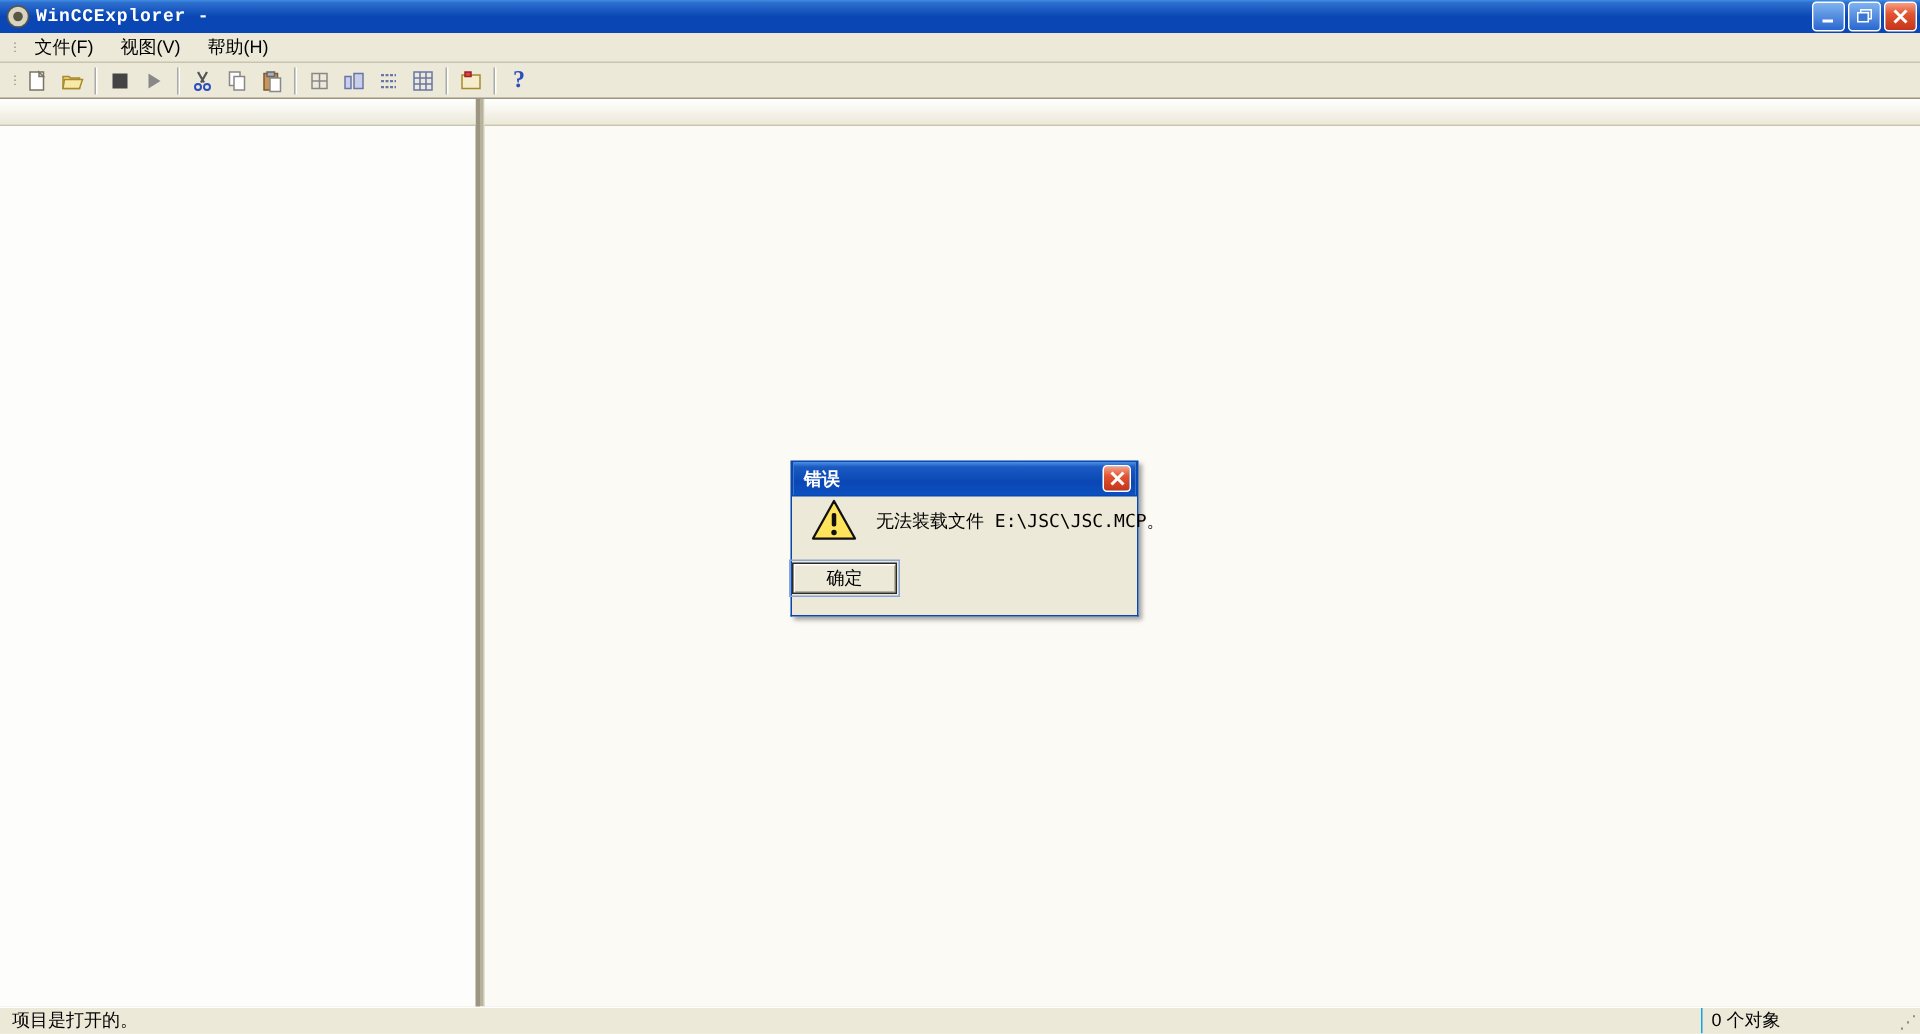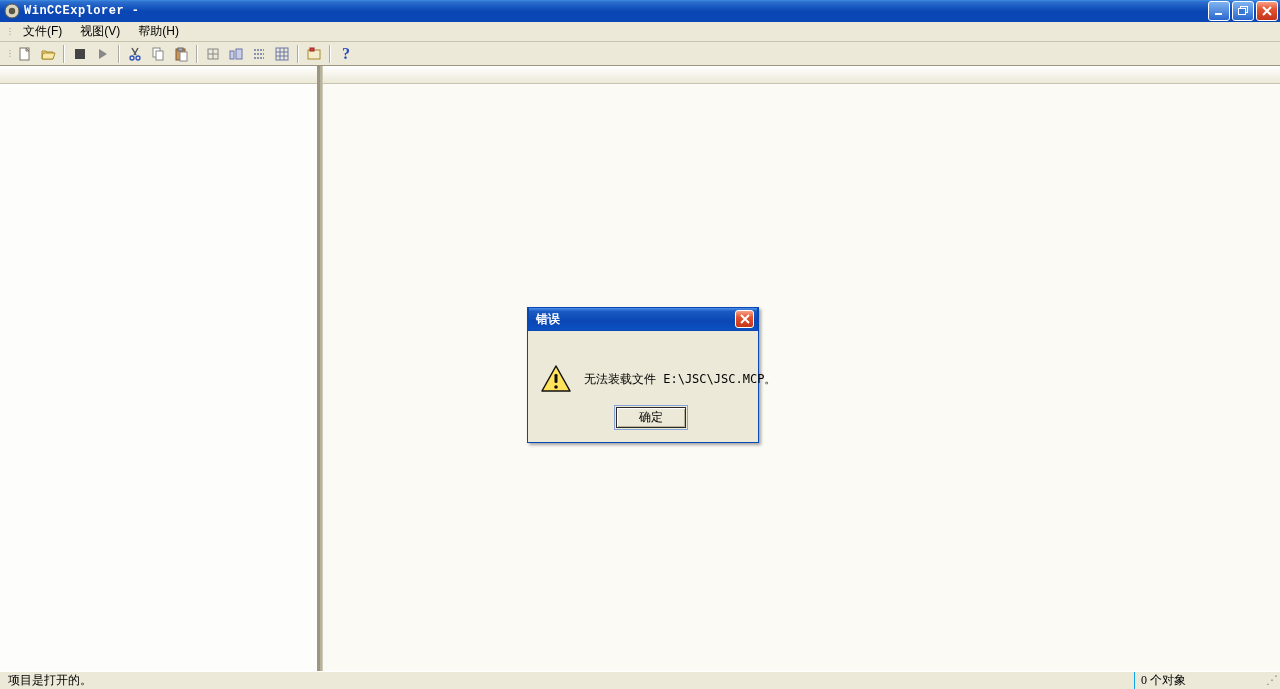--- a/index.html
+++ b/index.html
@@ -124,21 +124,20 @@
   }
 
   
   .statusbar {
     height: 18px;
     background: #ece9d8;
     border-top: 1px solid #fff;
     display: flex; align-items: center;
     font-size: 12px;
     padding-left: 2px;
-    font-family: Liberation Serif, serif;
   }
   .statusbar .cell {
     padding: 0 6px;
   }
   .statusbar .spacer { flex:1; }
   .statusbar .cell.right { border-left: 1px solid #0ea5e9; min-width: 130px; }
   .statusbar .grip-corner { width:16px; text-align:right; color:#888; padding-right:2px; }
 
   
   .dialog-overlay {
@@ -168,34 +167,33 @@
   .dialog-title .dialog-close {
     margin-left: auto; margin-right: 3px;
     width: 19px; height: 18px;
     border-radius: 3px;
     border: 1px solid #fff;
     background: linear-gradient(to bottom, #f7a288, #e25430 40%, #c4341b);
     display: flex; align-items:center; justify-content:center;
     cursor: default;
   }
   .dialog-body {
-    padding: 32px 12px 8px 12px;
+    padding: 0 12px 8px 12px;
     display: flex; align-items:center;
     gap: 12px;
   }
   .dialog-icon { width: 32px; height: 32px; flex:none; }
   .dialog-msg {
     font-family: "SimSun", monospace;
     font-size: 12px;
     white-space: nowrap;
   }
   .dialog-buttons {
-    display: flex; justify-content: center;
+    display: flex; 
     padding: 4px 0 14px 0;
-    margin-left: 16px;
   }
   .dialog-btn {
     min-width: 70px;
     height: 21px;
     border: 1px solid #2a2a2a;
     outline: 1px solid #88a4d8;
     outline-offset: 1px;
     background: #ece9d8;
     font-size: 12px;
     display: flex; align-items:center; justify-content:center;

